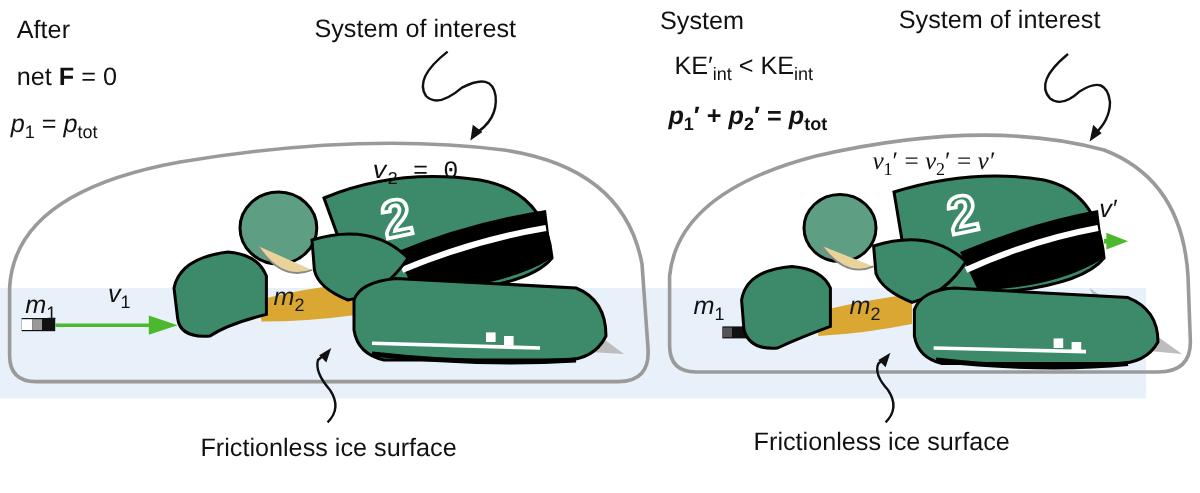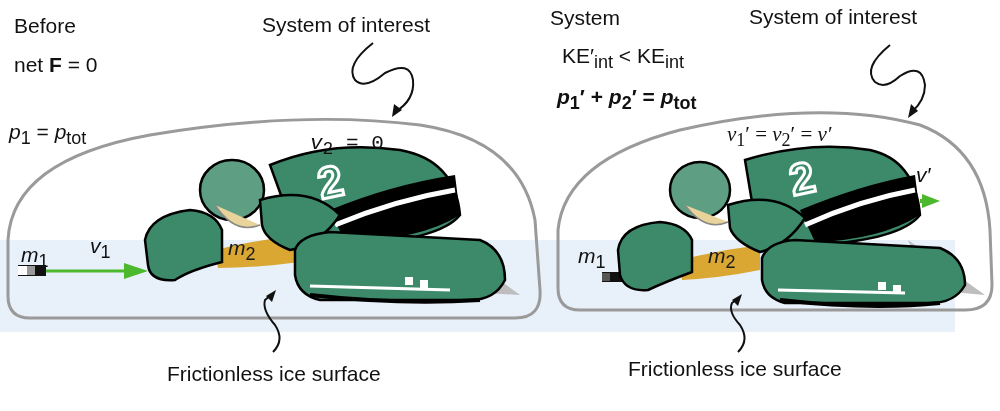--- a/index.html
+++ b/index.html
@@ -2,21 +2,21 @@
 <html><head>
 <meta charset="utf-8">
 <style>
   html, body { margin: 0; padding: 0; background: #ffffff; }
   body { width: 1000px; height: 411px; position: relative; overflow: hidden;
          font-family: "Liberation Sans", sans-serif; color: #111; }
   .abs { position: absolute; }
   .lbl { font-size: 21px; white-space: nowrap; }
   .math { font-size: 21px; white-space: nowrap; }
   .it { font-style: italic; }
-  .sub { font-size: 18px; vertical-align: -5px; font-style: normal; }
+  .sub { font-size: 15px; vertical-align: -5px; font-style: normal; }
   .bold { font-weight: bold; }
   svg { position: absolute; left: 0; top: 0; }
 </style>
 </head>
 <body>
 
 <div class="abs" style="left:0; top:240px; width:955px; height:92px; background:#e8f1fa;"></div>
 
 <svg width="1000" height="411" viewBox="0 0 1000 411">
 
@@ -96,27 +96,27 @@
     <rect x="878" y="282" width="8" height="8" fill="#fff" stroke="none"></rect>
     <rect x="893" y="285" width="8" height="8" fill="#fff" stroke="none"></rect>
   </g>
 
   <g>
     <line x1="920" y1="201" x2="925" y2="201" stroke="#4cb82e" stroke-width="4"></line>
     <polygon points="940,201 922,194 922,208" fill="#4cb82e"></polygon>
   </g>
 </svg>
 
-<div class="abs lbl" style="left:14px; top:14px;">Before</div>
+<div class="abs lbl" style="left:14px; top:14px;">After</div>
 
 <div class="abs math" style="left:14px; top:53px;text-align:center;">
   <span>net </span><span class="bold">F</span><span> = 0</span>
 </div>
 
-<div class="abs math" style="left:9px; top:92px;margin-top:28px;">
+<div class="abs math" style="left:9px; top:92px;">
   <span class="it">p</span><span class="sub">1</span><span> = </span><span class="it">p</span><span class="sub">tot</span>
 </div>
 
 <div class="abs lbl" style="left:262px; top:13px;">System of interest</div>
 
 <div class="abs math" style="left:310px; top:132px;font-family:Liberation Mono, monospace;">
   <span class="it">v</span><span class="sub">2</span><span> = 0</span>
 </div>
 
 <div class="abs math" style="left:21px; top:243px;">

